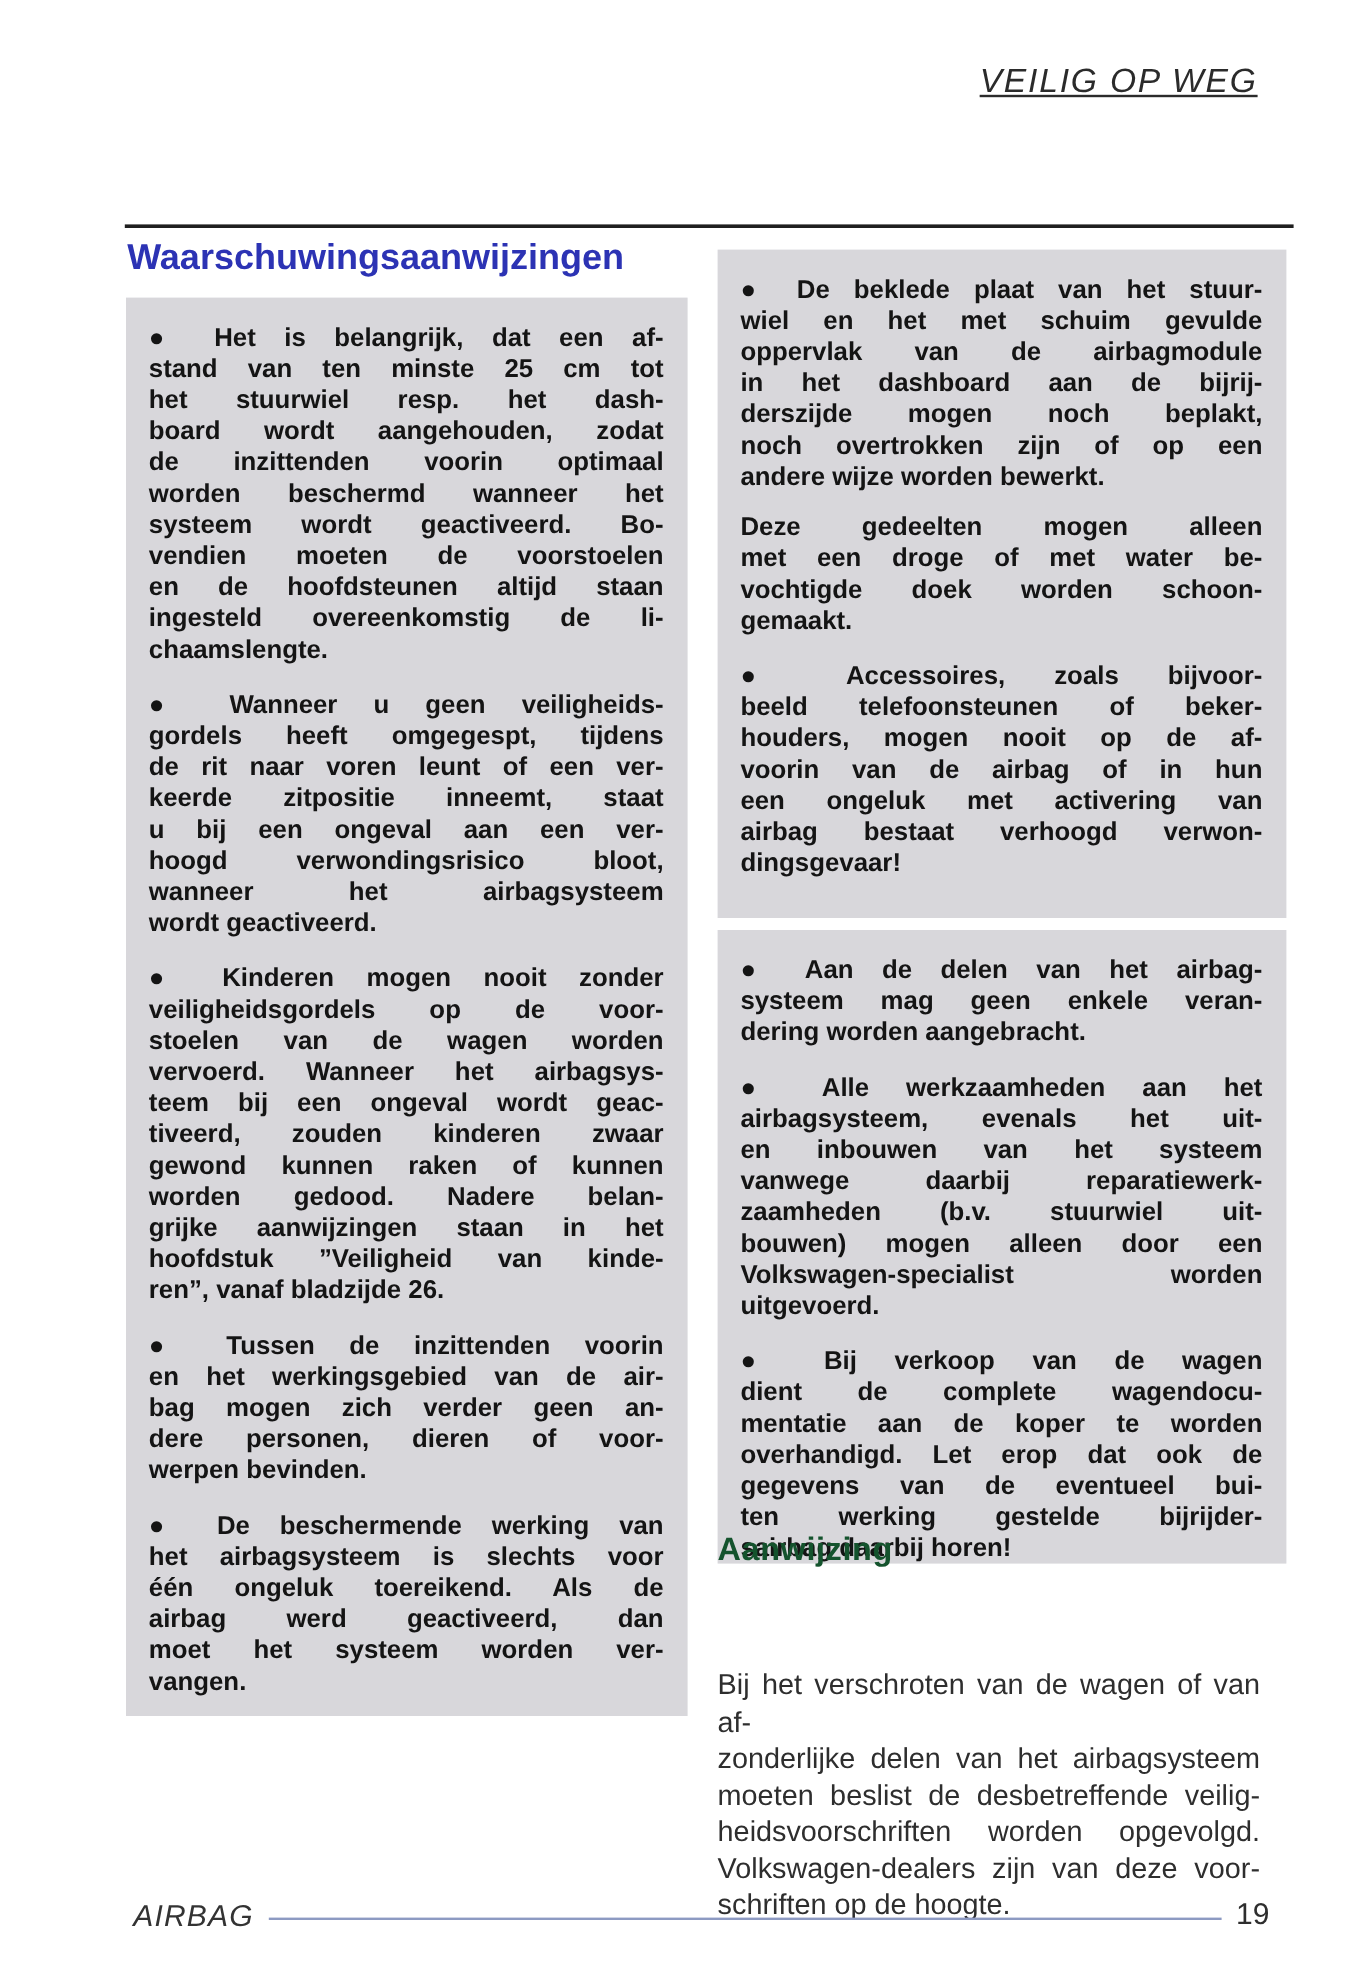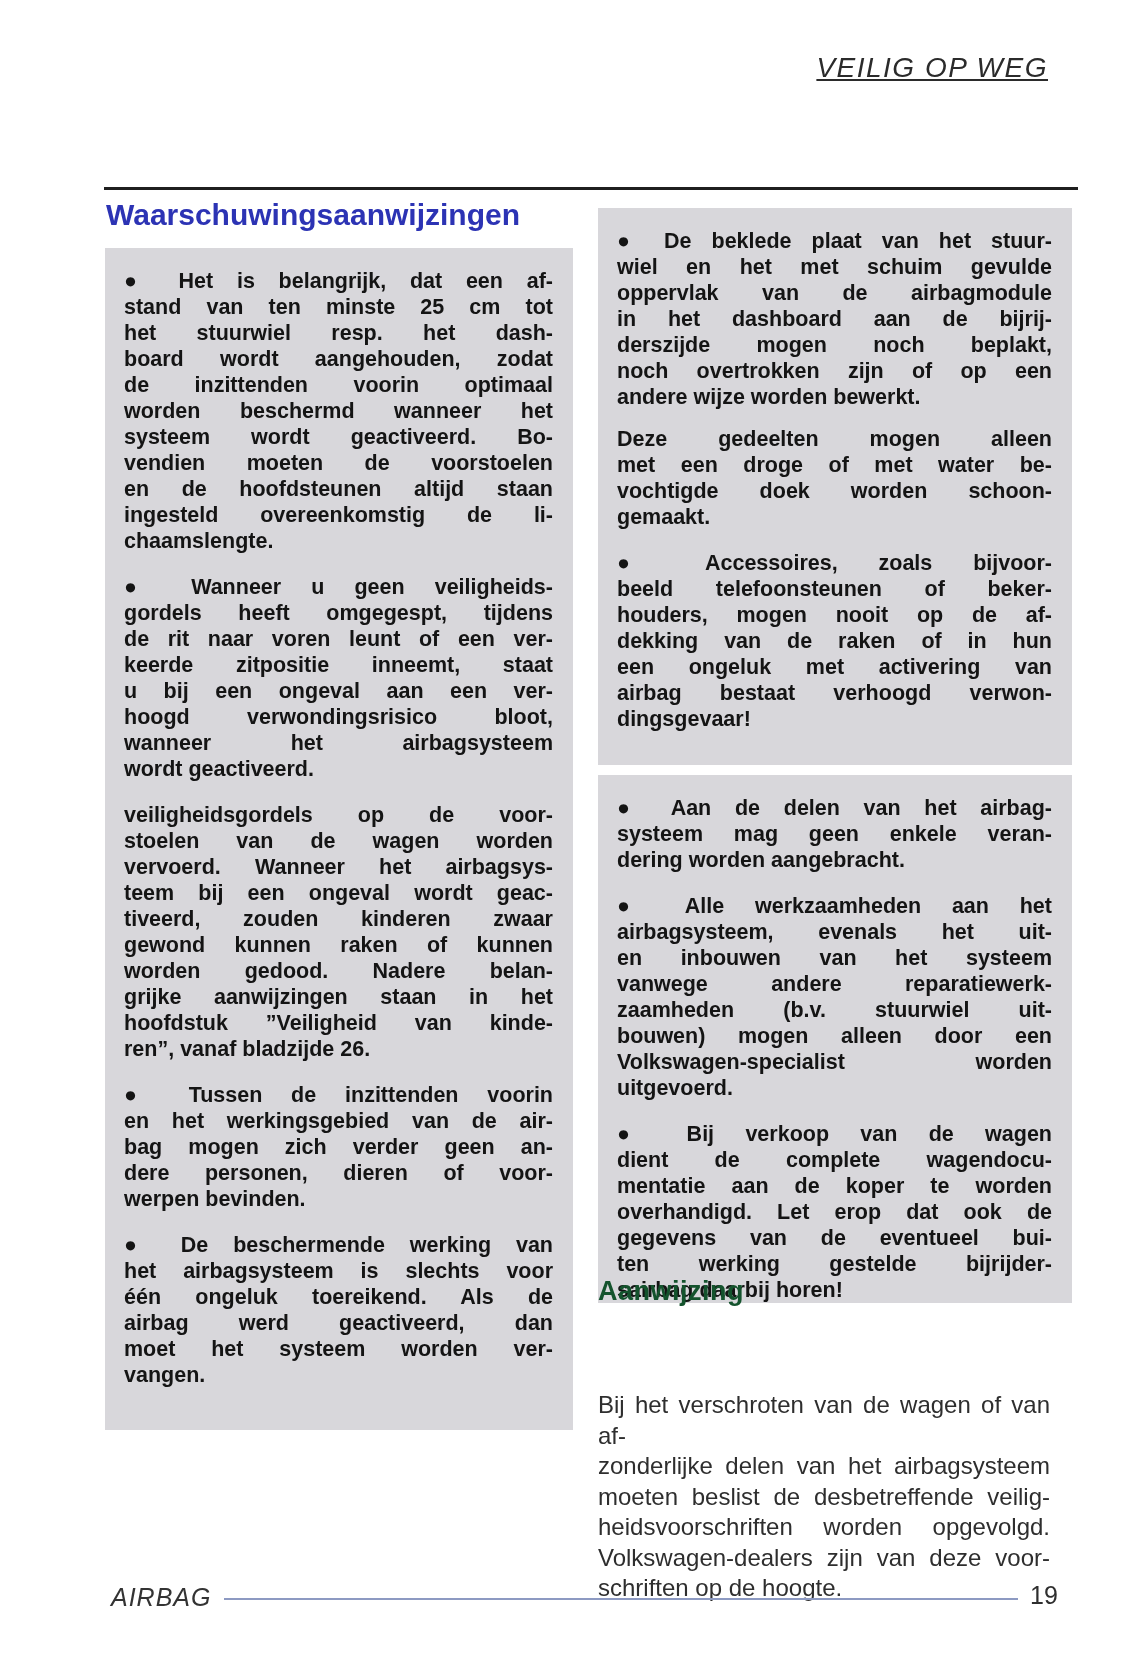--- a/index.html
+++ b/index.html
@@ -91,20 +91,21 @@
       <div class="line">● Wanneer u geen veiligheids-</div>
       <div class="line">gordels heeft omgegespt, tijdens</div>
       <div class="line">de rit naar voren leunt of een ver-</div>
       <div class="line">keerde zitpositie inneemt, staat</div>
       <div class="line">u bij een ongeval aan een ver-</div>
       <div class="line">hoogd verwondingsrisico bloot,</div>
       <div class="line">wanneer het airbagsysteem</div>
       <div class="line last">wordt geactiveerd.</div>
     </div>
     <div class="para">
+      <div class="line">● Kinderen mogen nooit zonder</div>
       <div class="line">veiligheidsgordels op de voor-</div>
       <div class="line">stoelen van de wagen worden</div>
       <div class="line">vervoerd. Wanneer het airbagsys-</div>
       <div class="line">teem bij een ongeval wordt geac-</div>
       <div class="line">tiveerd, zouden kinderen zwaar</div>
       <div class="line">gewond kunnen raken of kunnen</div>
       <div class="line">worden gedood. Nadere belan-</div>
       <div class="line">grijke aanwijzingen staan in het</div>
       <div class="line">hoofdstuk ”Veiligheid van kinde-</div>
       <div class="line last">ren”, vanaf bladzijde 26.</div>
@@ -139,38 +140,38 @@
     <div class="para no-gap">
       <div class="line">Deze gedeelten mogen alleen</div>
       <div class="line">met een droge of met water be-</div>
       <div class="line">vochtigde doek worden schoon-</div>
       <div class="line last">gemaakt.</div>
     </div>
     <div class="para">
       <div class="line">● Accessoires, zoals bijvoor-</div>
       <div class="line">beeld telefoonsteunen of beker-</div>
       <div class="line">houders, mogen nooit op de af-</div>
-      <div class="line">dekking van de raken of in hun</div>
+      <div class="line">voorin van de airbag of in hun</div>
       <div class="line">een ongeluk met activering van</div>
       <div class="line">airbag bestaat verhoogd verwon-</div>
       <div class="line last">dingsgevaar!</div>
     </div>
   </div>
 
 <div class="panel panel-r2">
     <div class="para">
       <div class="line">● Aan de delen van het airbag-</div>
       <div class="line">systeem mag geen enkele veran-</div>
       <div class="line last">dering worden aangebracht.</div>
     </div>
     <div class="para">
       <div class="line">● Alle werkzaamheden aan het</div>
       <div class="line">airbagsysteem, evenals het uit-</div>
       <div class="line">en inbouwen van het systeem</div>
-      <div class="line">vanwege andere reparatiewerk-</div>
+      <div class="line">vanwege daarbij reparatiewerk-</div>
       <div class="line">zaamheden (b.v. stuurwiel uit-</div>
       <div class="line">bouwen) mogen alleen door een</div>
       <div class="line">Volkswagen-specialist worden</div>
       <div class="line last">uitgevoerd.</div>
     </div>
     <div class="para">
       <div class="line">● Bij verkoop van de wagen</div>
       <div class="line">dient de complete wagendocu-</div>
       <div class="line">mentatie aan de koper te worden</div>
       <div class="line">overhandigd. Let erop dat ook de</div>

